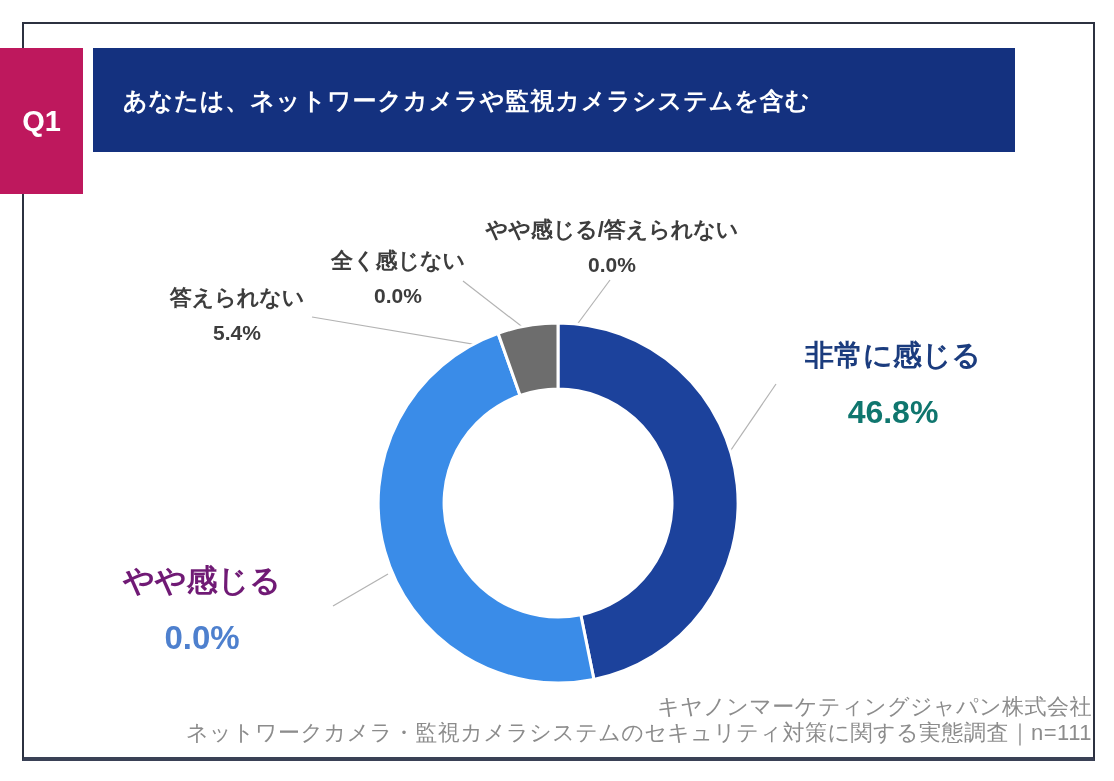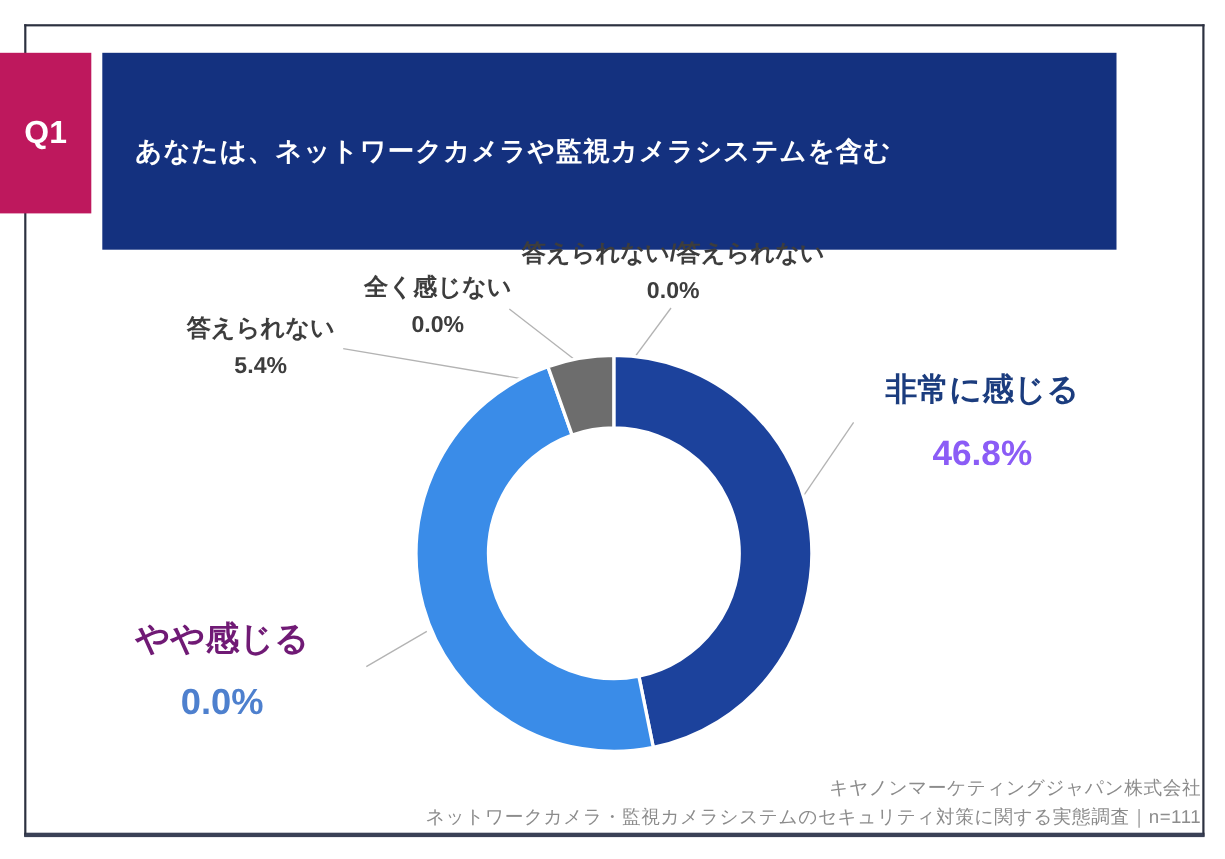--- a/index.html
+++ b/index.html
@@ -17,52 +17,52 @@
   }
   
   .q-badge {
     position: absolute; left: 0; top: 48px; width: 83px; height: 146px;
     background: #be185d; color: #ffffff;
     display: flex; align-items: center; justify-content: center;
     font-size: 29px; font-weight: bold; z-index: 3;
   }
   
   .q-banner {
-    position: absolute; left: 93px; top: 48px; width: 922px; height: 179px;
+    position: absolute; left: 93px; top: 48px; width: 922px; height: 104px;
     background: #14317f; color: #ffffff; z-index: 2;
     display: flex; flex-direction: column; justify-content: center;
     padding-left: 30px; box-sizing: border-box;
   }
   .q-line {
     font-size: 24px; font-weight: bold; line-height: 31px; letter-spacing: 1px;
     white-space: nowrap;
   }
   
   svg.chart {
     position: absolute; left: 0; top: 0; width: 1114px; height: 781px; z-index: 1;
   }
   
   .callout { position: absolute; text-align: center; z-index: 2; }
   .callout .lbl { display: block; white-space: nowrap; }
   .callout .pct { display: block; white-space: nowrap; }
   .callout-sm .lbl { font-size: 22px; font-weight: bold; color: #3d3d3d; line-height: 26px; }
   .callout-sm .pct { font-size: 21px; font-weight: bold; color: #3d3d3d; line-height: 26px; margin-top: 9px; }
   .callout-hijou { left: 753px; top: 338px; width: 280px; }
   .callout-hijou .lbl { font-size: 29px; font-weight: bold; color: #1b3c7e; line-height: 34px; }
-  .callout-hijou .pct { font-size: 32px; font-weight: bold; color: #8b5cf6; line-height: 36px; margin-top: 22px; }
+  .callout-hijou .pct { font-size: 32px; font-weight: bold; color: #0f766e; line-height: 36px; margin-top: 22px; }
   .callout-yaya { left: 62px; top: 563px; width: 280px; }
   .callout-yaya .lbl { font-size: 31px; font-weight: bold; color: #701a75; line-height: 36px; }
   .callout-yaya .pct { font-size: 33px; font-weight: bold; color: #4e80ce; line-height: 38px; margin-top: 20px; }
   .callout-wakaranai { left: 452px; top: 217px; width: 320px; }
   .callout-mattaku  { left: 273px; top: 248px; width: 250px; }
   .callout-amari    { left: 112px; top: 285px; width: 250px; }
   
   .footer {
     position: absolute; right: 22px; top: 694px; text-align: right; z-index: 2;
-    color: #8c8c8c; font-size: 17px; line-height: 26px; letter-spacing: 0.5px; margin-top: 10px;
+    color: #8c8c8c; font-size: 22px; line-height: 26px; letter-spacing: 0.5px;
   }
   .footer div { white-space: nowrap; }
 </style>
 </head>
 <body>
 
 <div class="frame"></div>
 
 <div class="q-badge">Q1</div>
 
@@ -99,20 +99,20 @@
   <span class="lbl">答えられない</span>
   <span class="pct">5.4%</span>
 </div>
 
 <div class="callout callout-sm callout-mattaku">
   <span class="lbl">全く感じない</span>
   <span class="pct">0.0%</span>
 </div>
 
 <div class="callout callout-sm callout-wakaranai">
-  <span class="lbl">答えられない/答えられない</span>
+  <span class="lbl">やや感じる/答えられない</span>
   <span class="pct">0.0%</span>
 </div>
 
 <div class="footer">
   <div>キヤノンマーケティングジャパン株式会社</div>
   <div>ネットワークカメラ・監視カメラシステムのセキュリティ対策に関する実態調査｜n=111</div>
 </div>
 
 </body></html>

